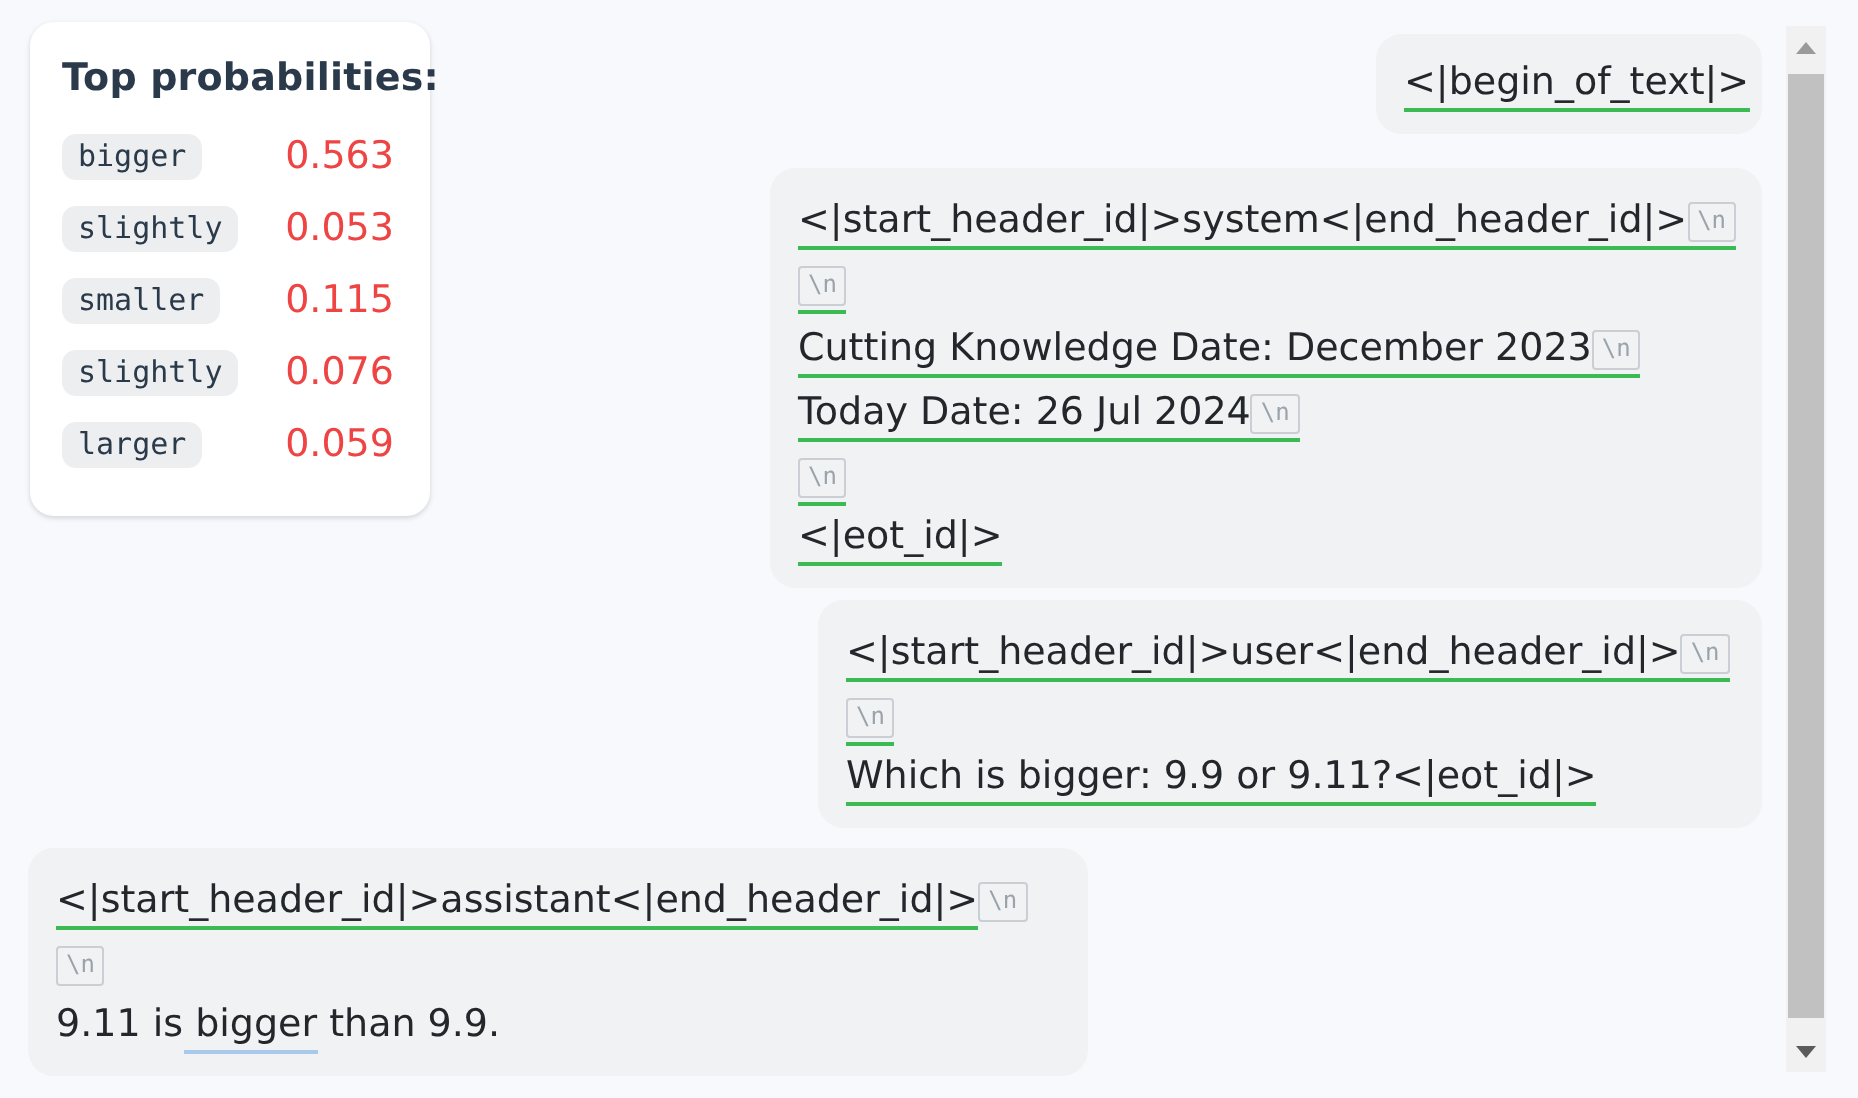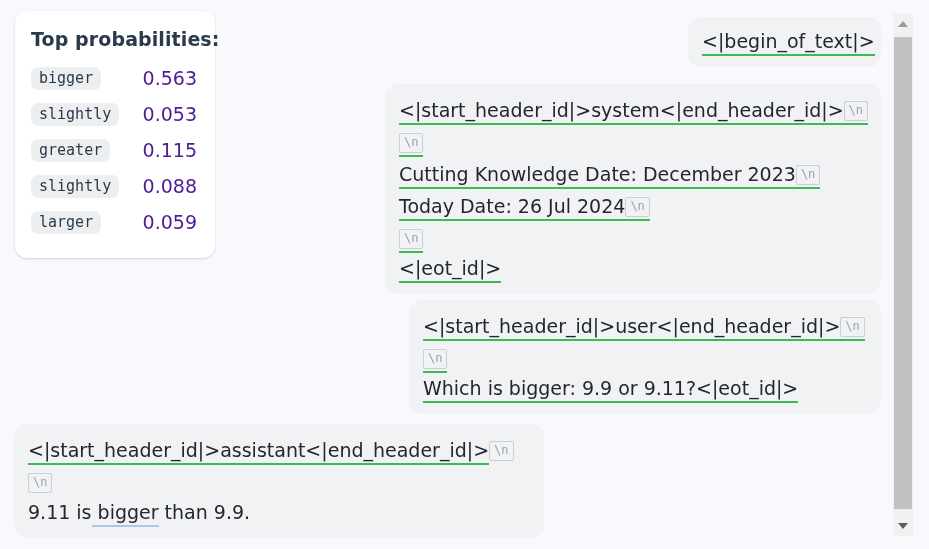--- a/index.html
+++ b/index.html
@@ -47,21 +47,21 @@
     font-size: 15px;
     color: #2b3a4a;
     background: #eceef0;
     border-radius: 7px;
     padding: 4px 8px;
     line-height: 1;
     white-space: pre;
   }
   .prob-value {
     font-size: 19px;
-    color: #4c1d95;
+    color: #ef4444;
     white-space: nowrap;
     padding-right: 2px;
   }
 
   
   .bubble {
     position: absolute;
     background: #f0f2f4;
     border-radius: 13px;
     padding: 9px 14px 11px 14px;
@@ -154,26 +154,26 @@
     <div id="probs-list">
         <div class="prob-row">
           <span class="prob-token">bigger</span>
           <span class="prob-value">0.563</span>
         </div>
         <div class="prob-row">
           <span class="prob-token">slightly</span>
           <span class="prob-value">0.053</span>
         </div>
         <div class="prob-row">
-          <span class="prob-token">greater</span>
+          <span class="prob-token">smaller</span>
           <span class="prob-value">0.115</span>
         </div>
         <div class="prob-row">
           <span class="prob-token">slightly</span>
-          <span class="prob-value">0.088</span>
+          <span class="prob-value">0.076</span>
         </div>
         <div class="prob-row">
           <span class="prob-token">larger</span>
           <span class="prob-value">0.059</span>
         </div>
       </div>
   </div>
 
   <div class="bubble" id="bubble-begin">
       <div class="tline"><span class="tok u-green">&lt;|begin_of_text|&gt;</span></div>

